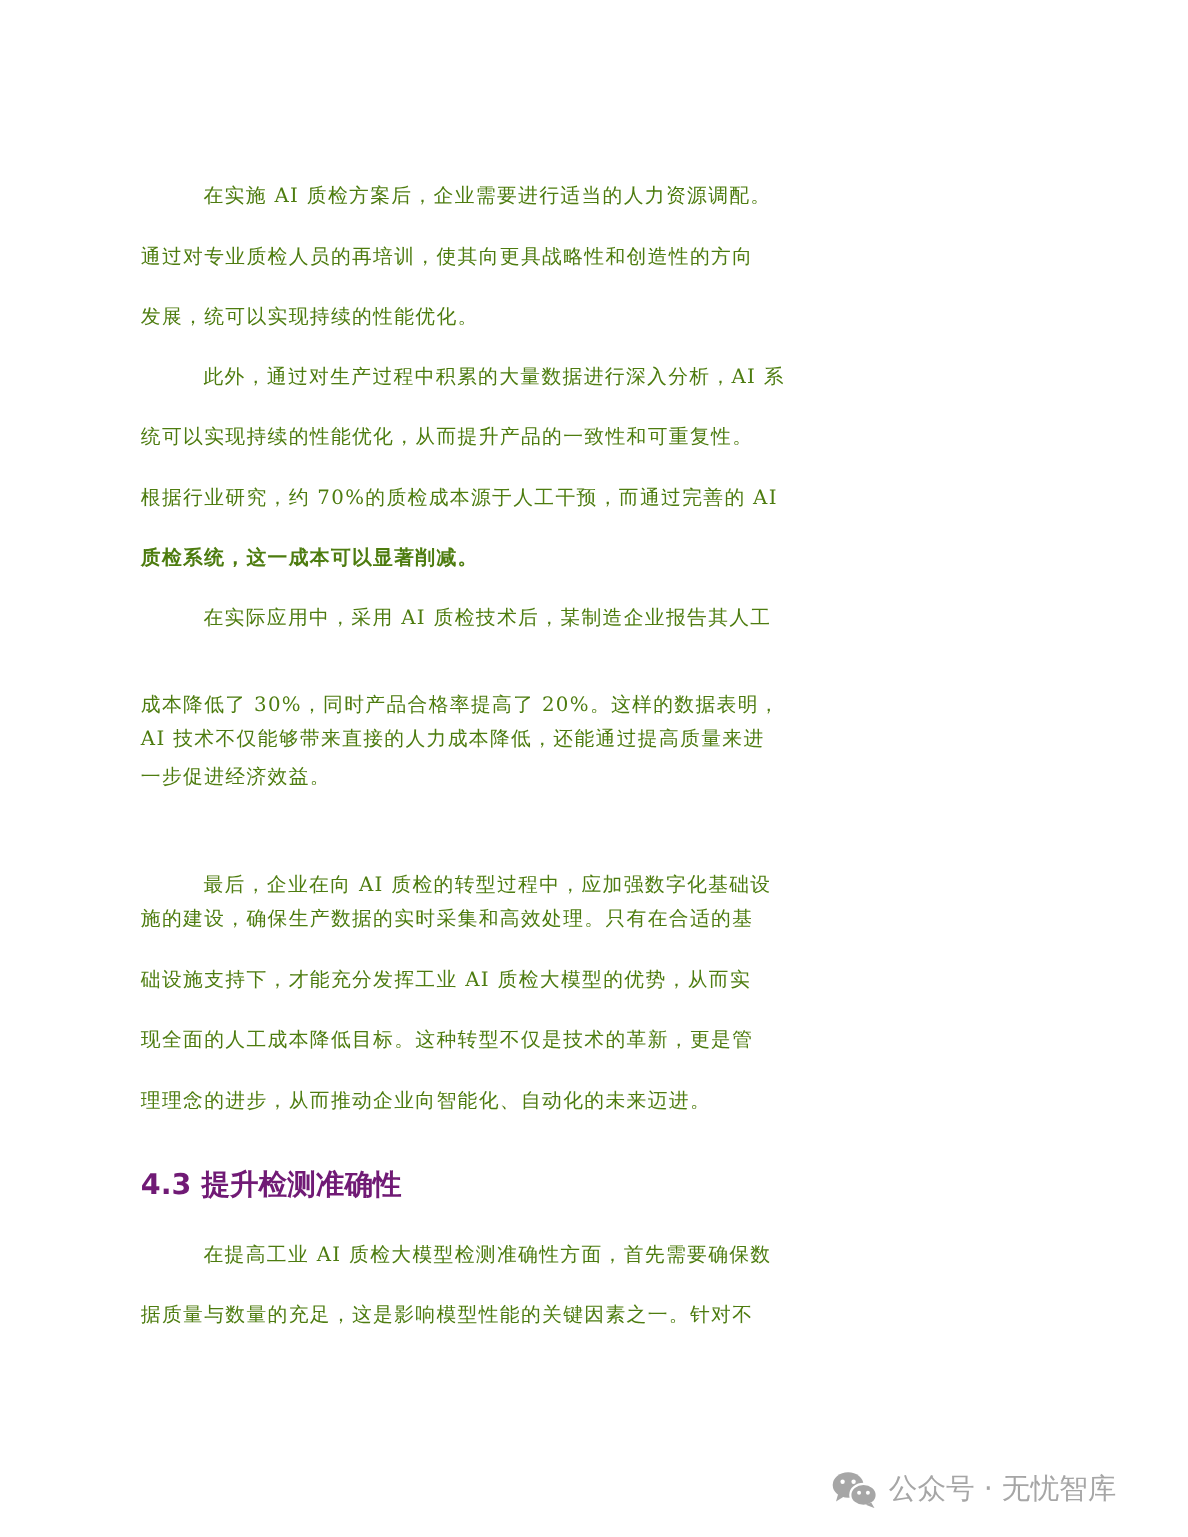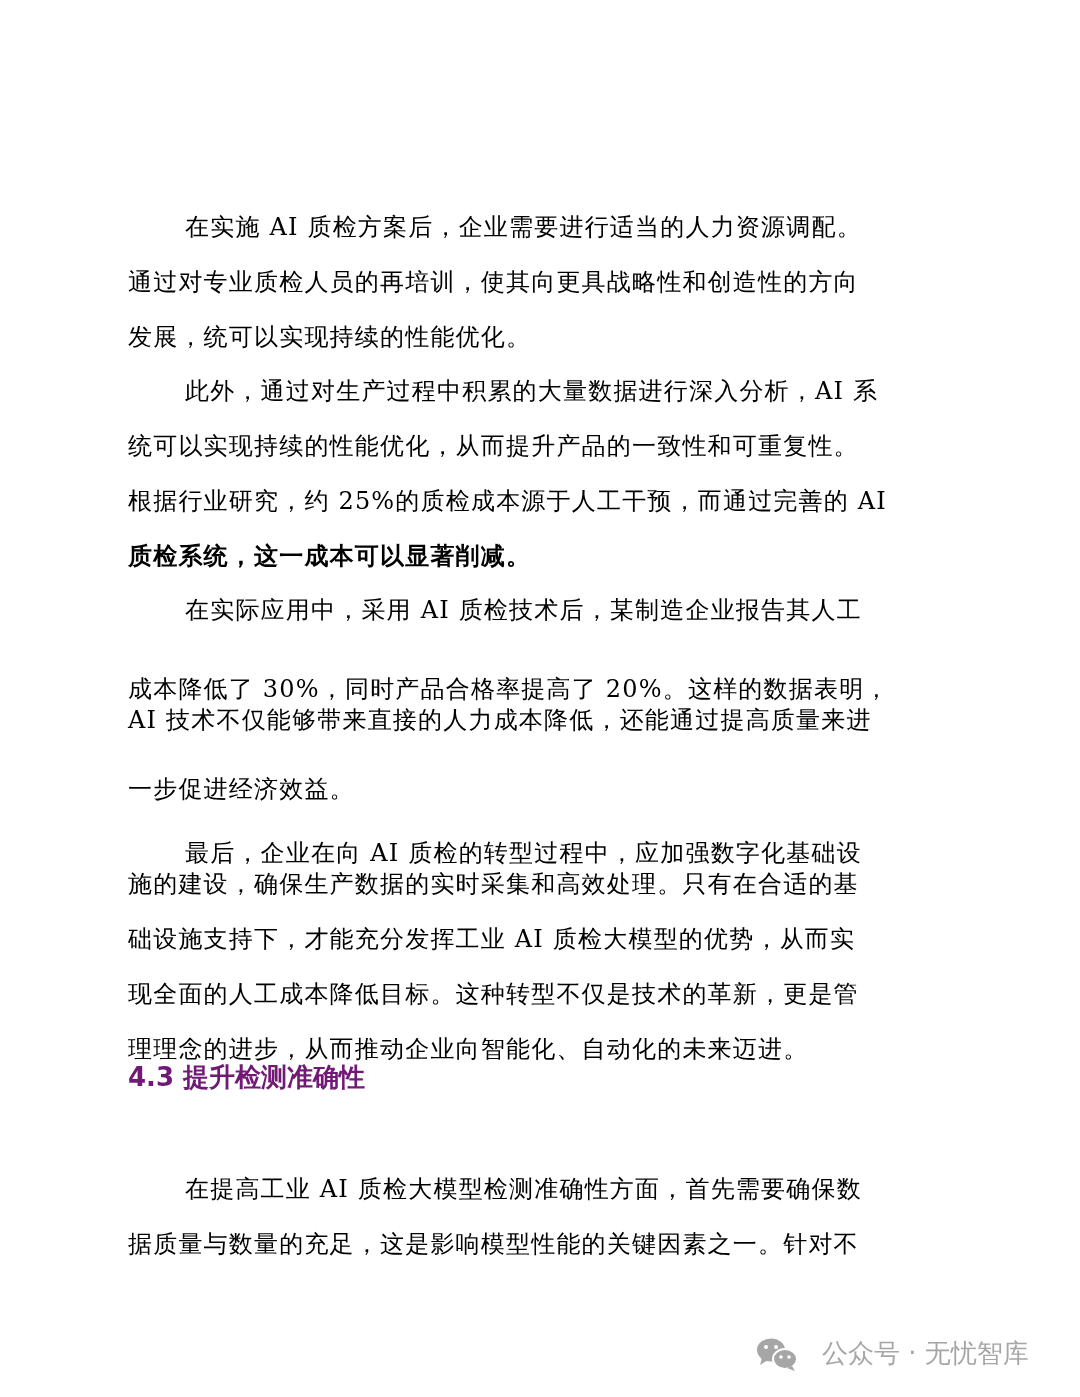--- a/index.html
+++ b/index.html
@@ -15,67 +15,66 @@
     .page {
       position: absolute;
       left: 128px;
       top: 150px;
       width: 822px;
     }
     .line {
       position: absolute;
       left: 0;
       white-space: nowrap;
-      font-size: 24px;
+      font-size: 18px;
       line-height: 30px;
       letter-spacing: 1.2px;
-      color: #000000;
-      margin-top: 48px;
+      color: #4d7c0f;
     }
     .heading {
       position: absolute;
       left: 0;
       white-space: nowrap;
       font-family: "DejaVu Sans", "Liberation Sans", sans-serif;
       font-weight: bold;
       font-size: 26px;
       line-height: 30px;
       color: #701a75;
     }
     .watermark {
       position: absolute;
       left: 756px;
       top: 1336px;
       display: flex;
       align-items: center;
-      gap: 24px;
+      gap: 10px;
       color: #a6a6a6;
       font-family: "DejaVu Sans", "Liberation Sans", sans-serif;
       font-size: 26px;
     }
     .wechat-icon { width: 42px; height: 34px; display: inline-block; }
   </style>
 </head>
 <body>
 
 <div class="page">
 
   <div class="line" style="top:14px; left:57px;">在实施 AI 质检方案后，企业需要进行适当的人力资源调配。</div>
   <div class="line" style="top:69px;">通过对专业质检人员的再培训，使其向更具战略性和创造性的方向</div>
   <div class="line" style="top:124px;">发展，统可以实现持续的性能优化。</div>
 
   <div class="line" style="top:178px; left:57px;">此外，通过对生产过程中积累的大量数据进行深入分析，AI 系</div>
   <div class="line" style="top:233px;">统可以实现持续的性能优化，从而提升产品的一致性和可重复性。</div>
-  <div class="line" style="top:288px;">根据行业研究，约 25%的质检成本源于人工干预，而通过完善的 AI</div>
+  <div class="line" style="top:288px;">根据行业研究，约 70%的质检成本源于人工干预，而通过完善的 AI</div>
   <div class="line" style="top:343px;font-weight:bold;">质检系统，这一成本可以显著削减。</div>
 
   <div class="line" style="top:397px; left:57px;">在实际应用中，采用 AI 质检技术后，某制造企业报告其人工</div>
   <div class="line" style="top:476px;">成本降低了 30%，同时产品合格率提高了 20%。这样的数据表明，</div>
   <div class="line" style="top:507px;">AI 技术不仅能够带来直接的人力成本降低，还能通过提高质量来进</div>
-  <div class="line" style="top:576px;">一步促进经济效益。</div>
+  <div class="line" style="top:542px;">一步促进经济效益。</div>
 
   <div class="line" style="top:640px; left:57px;">最后，企业在向 AI 质检的转型过程中，应加强数字化基础设</div>
   <div class="line" style="top:671px;">施的建设，确保生产数据的实时采集和高效处理。只有在合适的基</div>
   <div class="line" style="top:726px;">础设施支持下，才能充分发挥工业 AI 质检大模型的优势，从而实</div>
   <div class="line" style="top:781px;">现全面的人工成本降低目标。这种转型不仅是技术的革新，更是管</div>
   <div class="line" style="top:836px;">理理念的进步，从而推动企业向智能化、自动化的未来迈进。</div>
 
   <div class="heading" style="top:912px;">4.3 提升检测准确性</div>
 
   <div class="line" style="top:976px; left:57px;">在提高工业 AI 质检大模型检测准确性方面，首先需要确保数</div>

